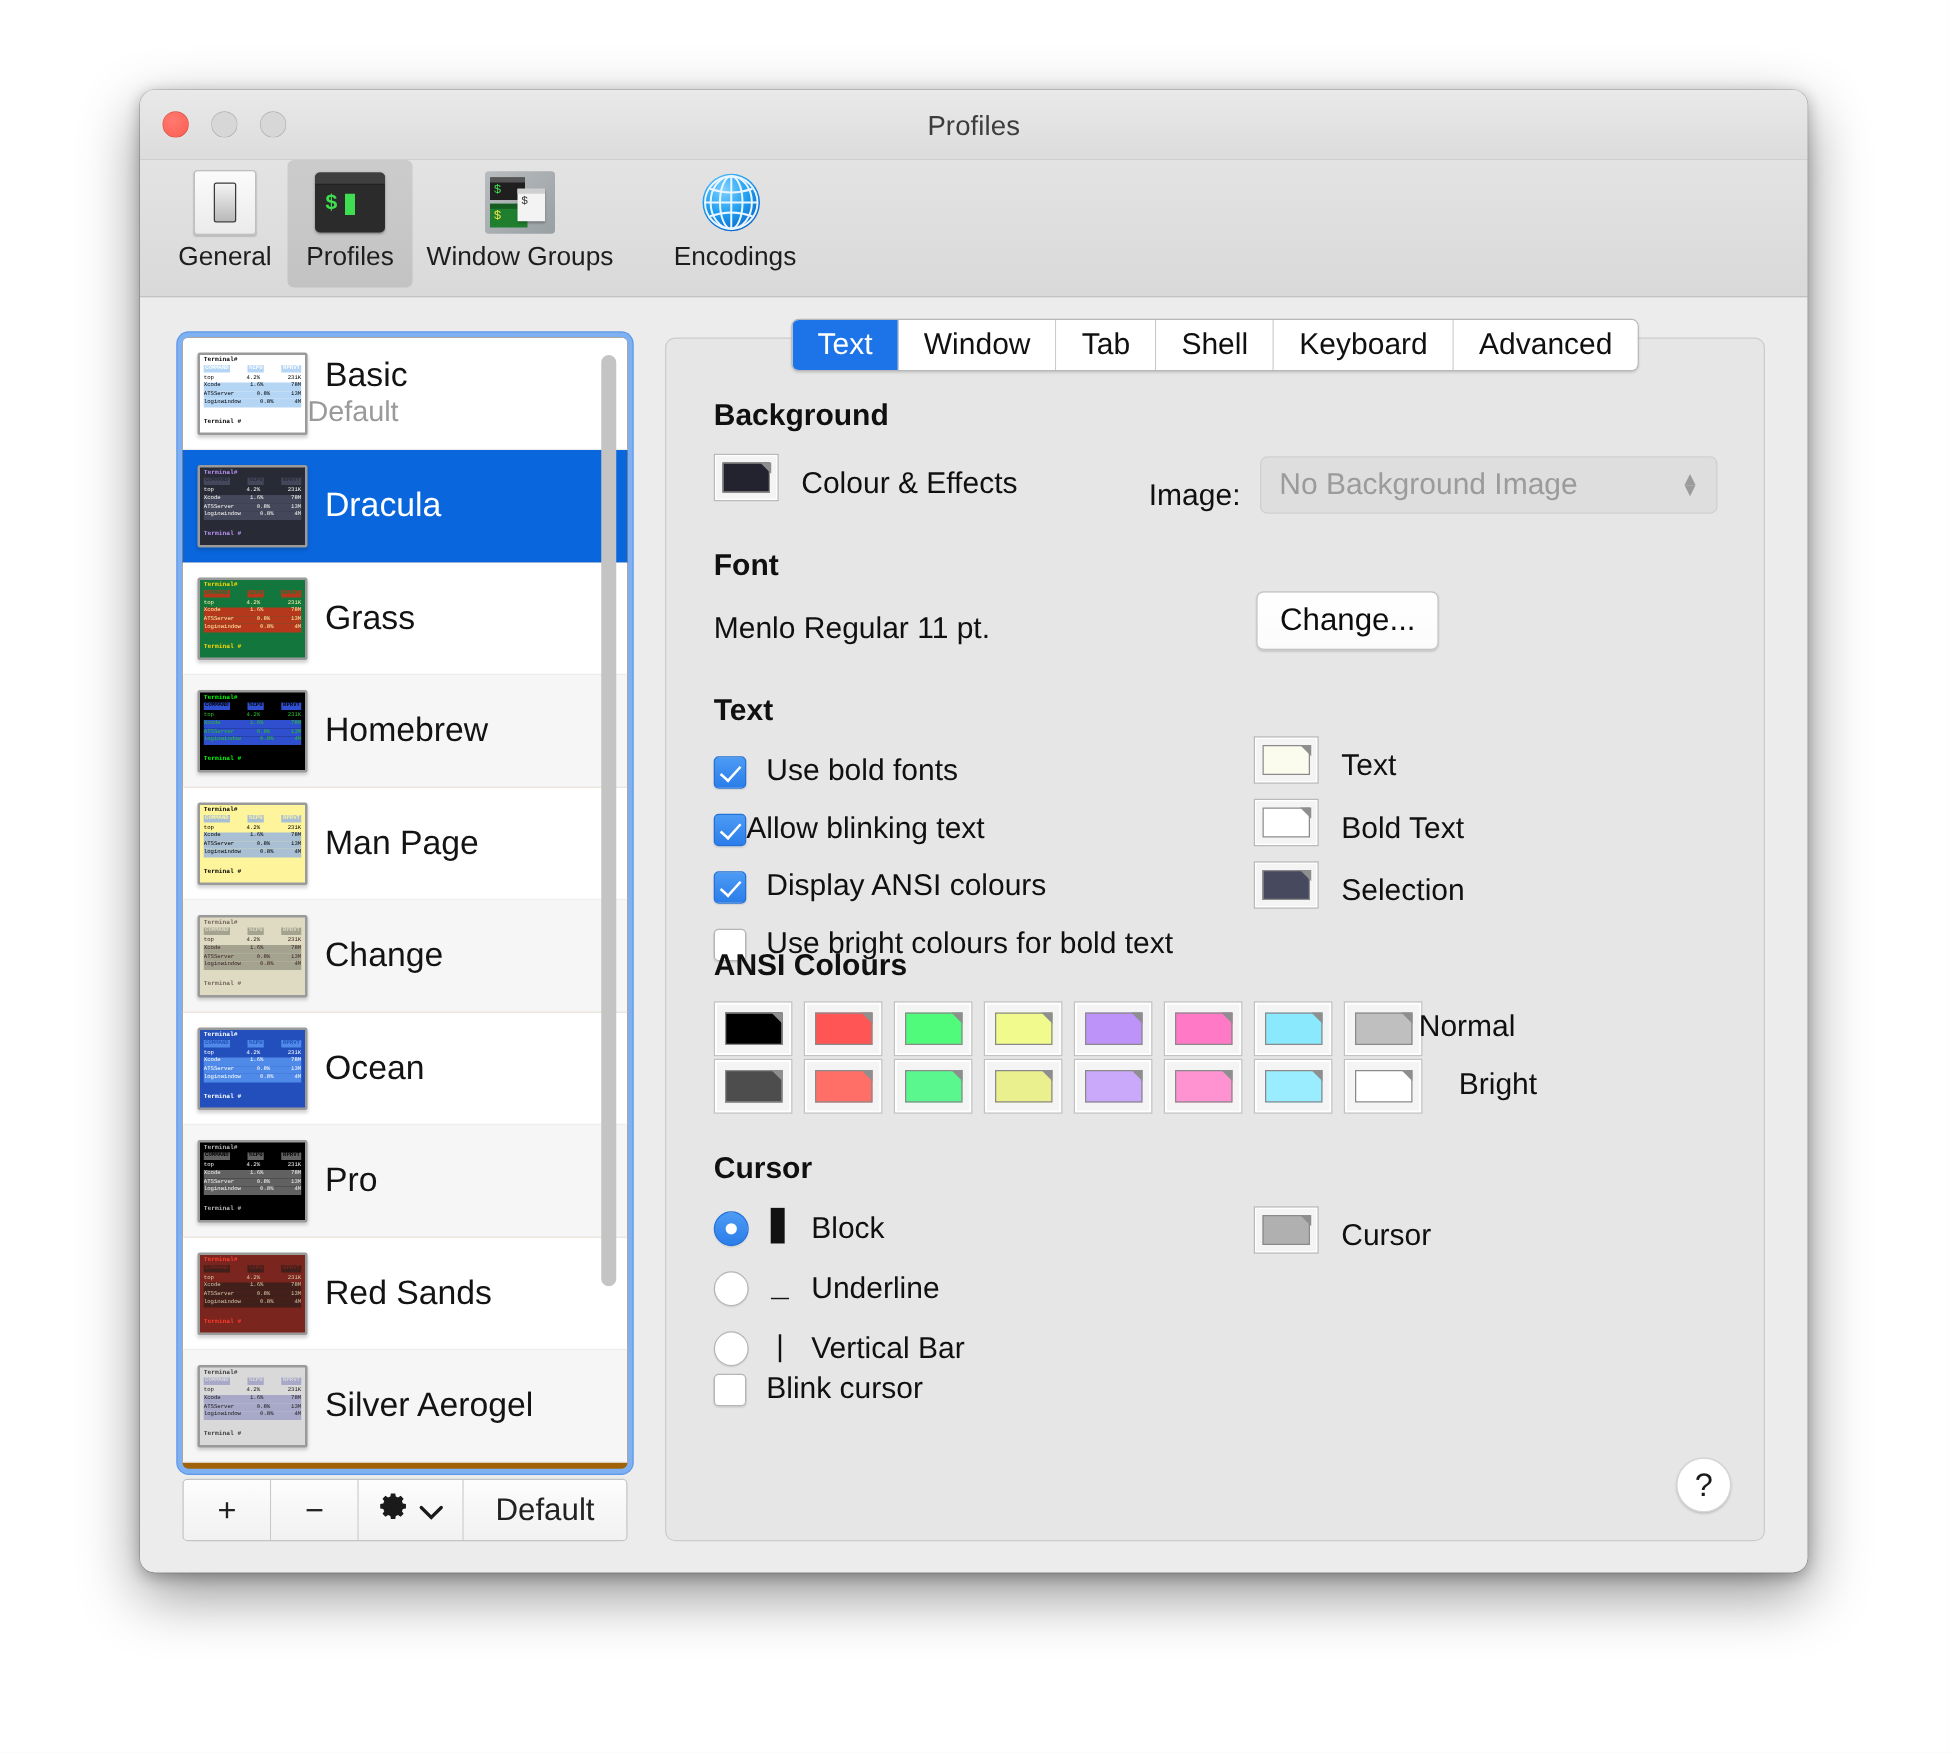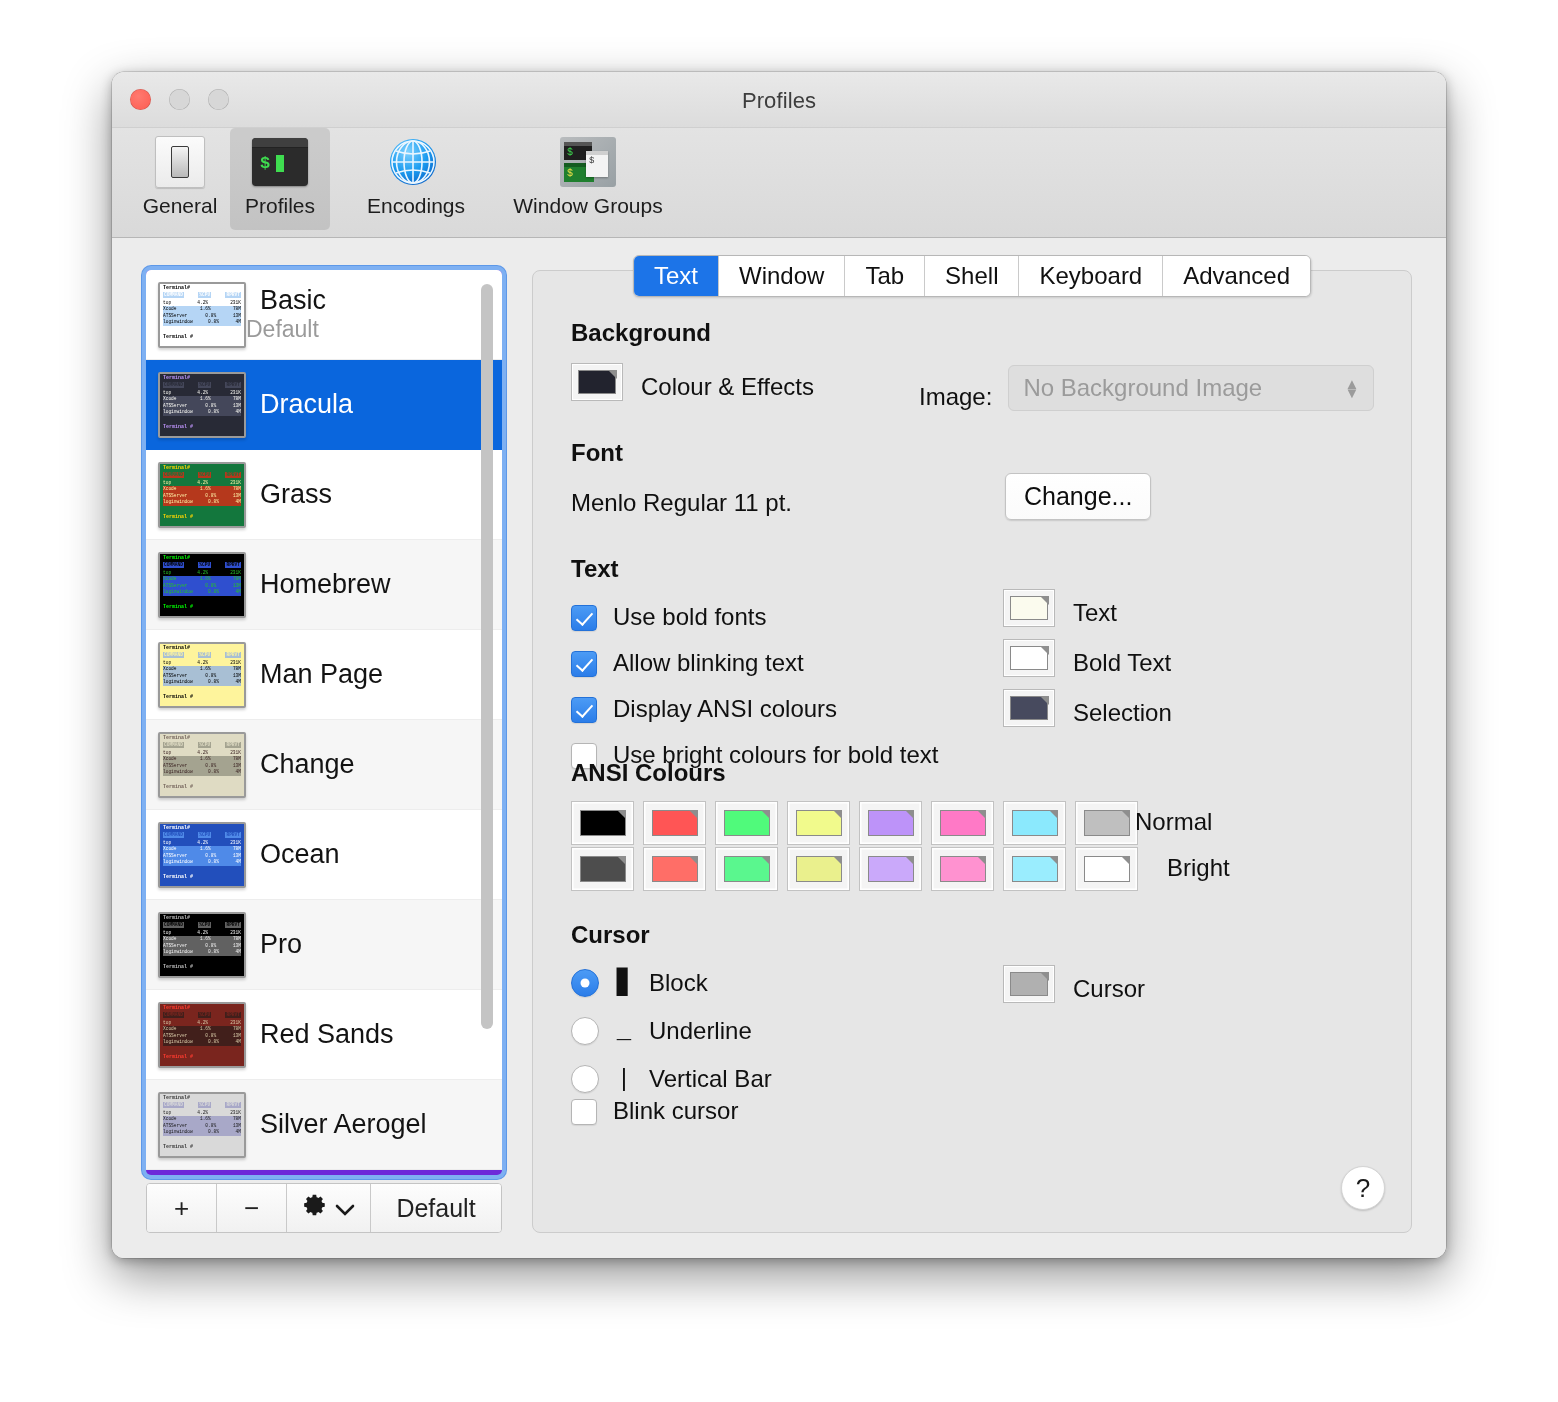--- a/index.html
+++ b/index.html
@@ -89,21 +89,21 @@
   
   .ic-globe { width:50px;height:50px;margin:3px auto 0; }
 
   
   #content { position:relative; height: calc(100% - 166px); background:#ececec; }
 
   
   #listbox {
     position:absolute; left:34px; top:32px;
     width:356px; height:905px;
-    background:#6d28d9;
+    background:#a16207;
     border-radius:5px;
     box-shadow: 0 0 0 4px #7eb0f2, 0 0 0 5px #5d98e8;
     overflow:hidden;
   }
   #list { position:absolute; inset:0; overflow:hidden; }
   .prow {
     position:relative;
     height:90px;
     display:flex; align-items:center;
     padding-left:12px;
@@ -316,20 +316,31 @@
       </div>
 
       <div class="tbitem selected">
         <div class="tbicon">
           <div class="ic-term">
               <span class="dollar">$</span>
               <span class="cur"></span>
             </div>
         </div>
         <div class="tblabel">Profiles</div>
+      </div>
+
+      <div class="tbitem wide">
+        <div class="tbicon">
+          <div class="ic-wg">
+              <div class="w1"></div>
+              <div class="w2"></div>
+              <div class="w3"></div>
+            </div>
+        </div>
+        <div class="tblabel">Window Groups</div>
       </div>
 
       <div class="tbitem wide">
         <div class="tbicon">
           <svg class="ic-globe" viewBox="0 0 50 50">
             <defs>
               <radialGradient id="gl" cx="38%" cy="28%" r="78%">
                 <stop offset="0%" stop-color="#7fd2ff"></stop>
                 <stop offset="55%" stop-color="#1c9cf0"></stop>
                 <stop offset="100%" stop-color="#0b64c8"></stop>
@@ -343,31 +354,20 @@
               <line x1="4" y1="25" x2="46" y2="25"></line>
               <path d="M8 14 Q25 20 42 14"></path>
               <path d="M8 36 Q25 30 42 36"></path>
               <line x1="25" y1="4" x2="25" y2="46"></line>
             </g>
           </svg>
         </div>
         <div class="tblabel">Encodings</div>
       </div>
 
-      <div class="tbitem wide">
-        <div class="tbicon">
-          <div class="ic-wg">
-              <div class="w1"></div>
-              <div class="w2"></div>
-              <div class="w3"></div>
-            </div>
-        </div>
-        <div class="tblabel">Window Groups</div>
-      </div>
-
     </div>
 
     <div id="content">
 
       <div id="listbox">
         <div id="list">
             <div class="prow">
               <div class="thumb" style="background: rgb(255, 255, 255); color: rgb(0, 0, 0);">
                 <div class="tt" style="color:#000000">Terminal#</div>
                 <div class="hdr">
@@ -793,21 +793,21 @@
         <div style="position:absolute; left:38px; top:168px;" class="sect-title">Font</div>
         <div class="lbl" style="position:absolute; left:38px; top:218px;">Menlo Regular 11 pt.</div>
         <button class="pbtn" style="position:absolute; left:472px; top:202px;">Change...</button>
 
         <div style="position:absolute; left:38px; top:284px;" class="sect-title">Text</div>
         <div id="text-checks" style="position:absolute; left:38px; top:324px;">
             <div class="row" style="gap: 16px; margin-bottom: 10px; height: 36px;">
               <div class="cb on"></div>
               <div class="lbl">Use bold fonts</div>
             </div>
-            <div class="row" style="gap: 16px; margin-bottom: 10px; height: 36px;">
+            <div class="row" style="margin-bottom: 10px; height: 36px;">
               <div class="cb on"></div>
               <div class="lbl">Allow blinking text</div>
             </div>
             <div class="row" style="gap: 16px; margin-bottom: 10px; height: 36px;">
               <div class="cb on"></div>
               <div class="lbl">Display ANSI colours</div>
             </div>
             <div class="row" style="gap: 16px; margin-bottom: 10px; height: 36px;">
               <div class="cb"></div>
               <div class="lbl">Use bright colours for bold text</div>

